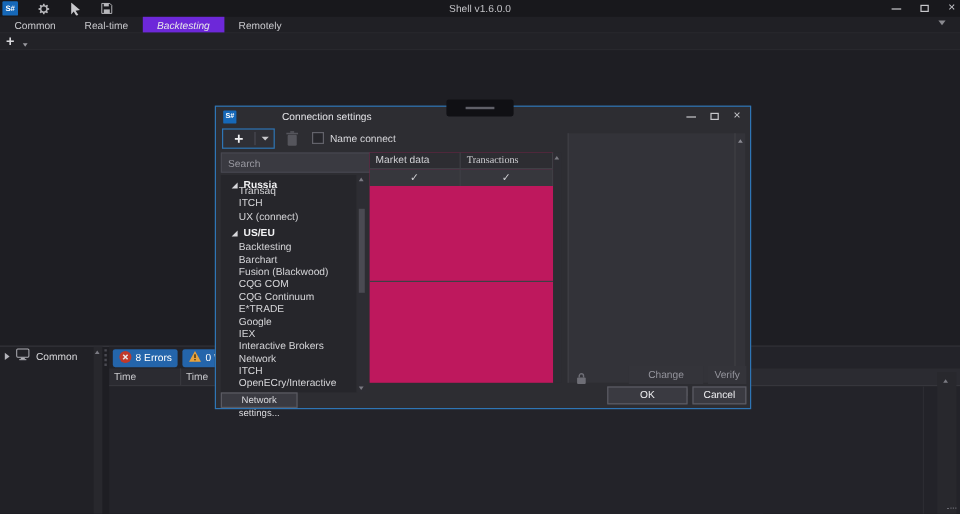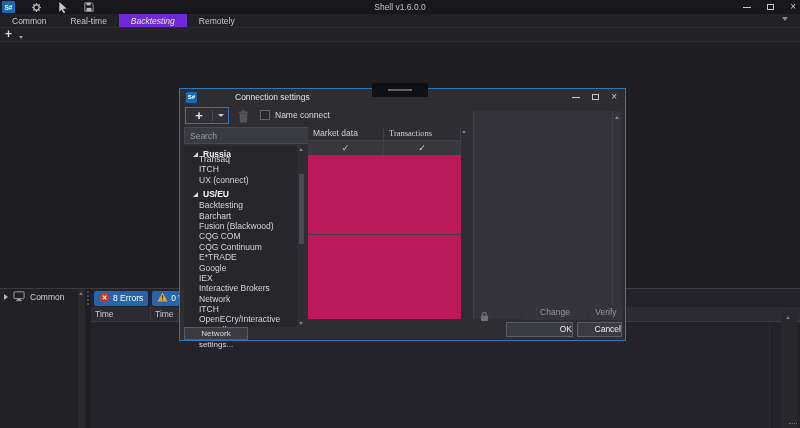--- a/index.html
+++ b/index.html
@@ -105,21 +105,21 @@
   #prop-panel { position:absolute; left:293px; top:22px; width:148px; height:208px; background:#333339; border-left:1px solid #3f3f45; }
   #prop-scrollline { position:absolute; right:8px; top:0; width:1px; height:208px; background:#3f3f45; }
   #prop-up { position:absolute; right:2px; top:5px; width:0; height:0; border-left:2.5px solid transparent; border-right:2.5px solid transparent; border-bottom:3.5px solid #8a8a92; }
 
   
   #lock-ico { position:absolute; left:300px; top:219px; }
   .flat-btn { position:absolute; height:15px; background:#34343a; color:#94949c; font-size:8.5px; text-align:center; line-height:15px; }
   #chgpwd-btn { left:344px; top:216px; width:62px; }
   #verify-btn { left:410px; top:216px; width:32px; }
   .dlg-btn { position:absolute; height:15px; background:#3a3a41; border:1px solid #5c5c64; color:#ececef;
-    font-size:8.5px; text-align:right; line-height:13px; }
+    font-size:8.5px; text-align:center; line-height:13px; }
   #ok-btn { left:326px; top:233px; width:67px; }
   #cancel-btn { left:397px; top:233px; width:45px; }
 </style>
 </head>
 <body>
 
 <div class="abs" id="titlebar">
   <div id="app-logo">S#</div>
   <span class="tb-ico">
     <svg width="11" height="11" viewBox="0 0 16 16">

